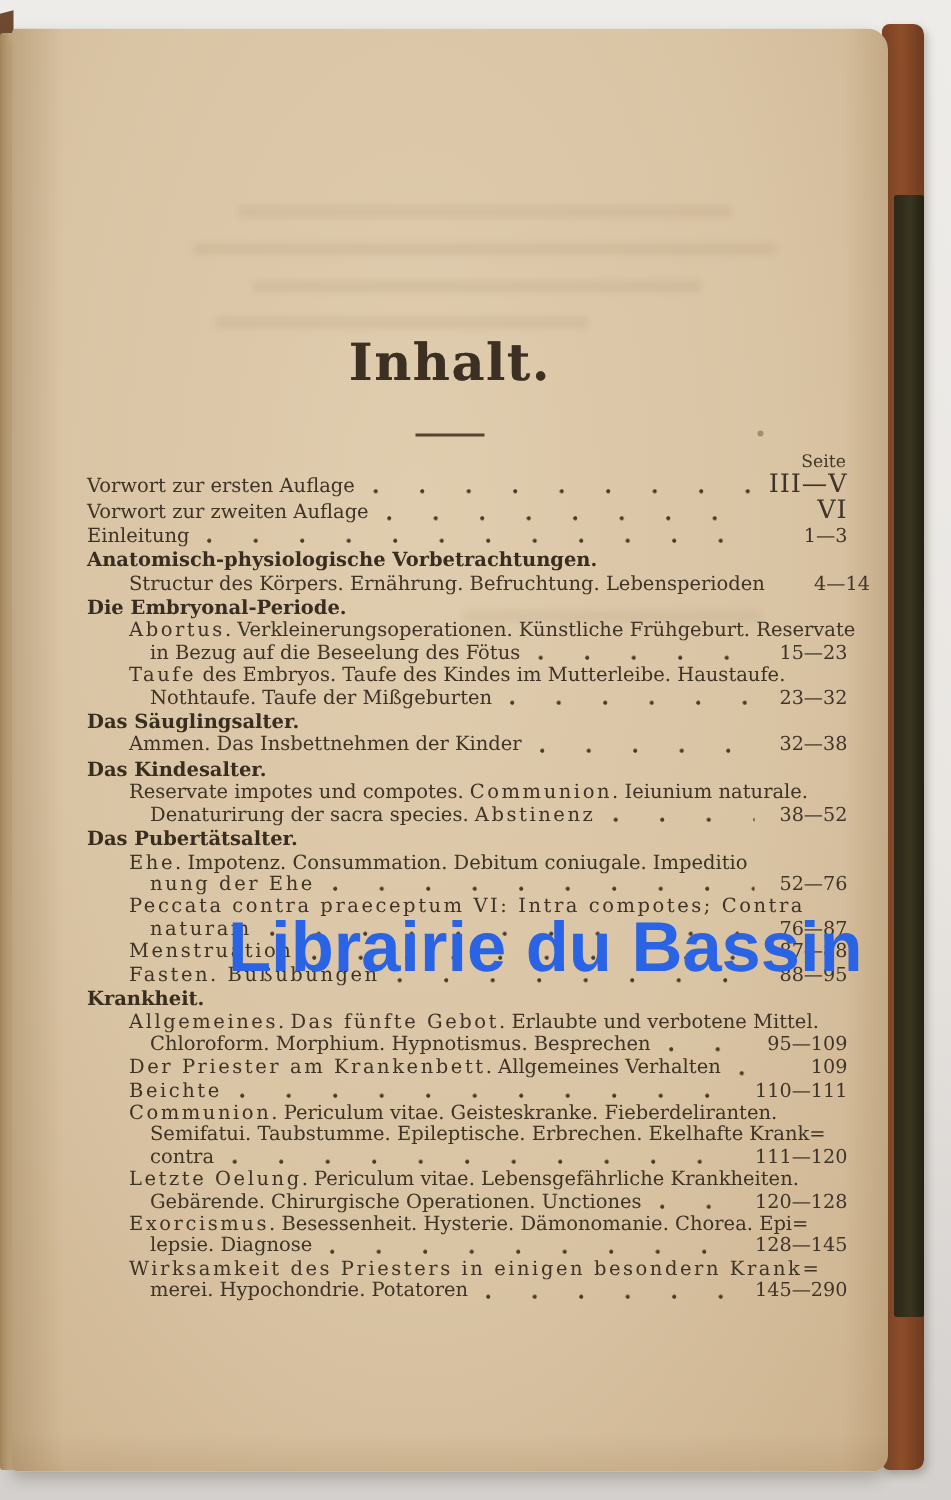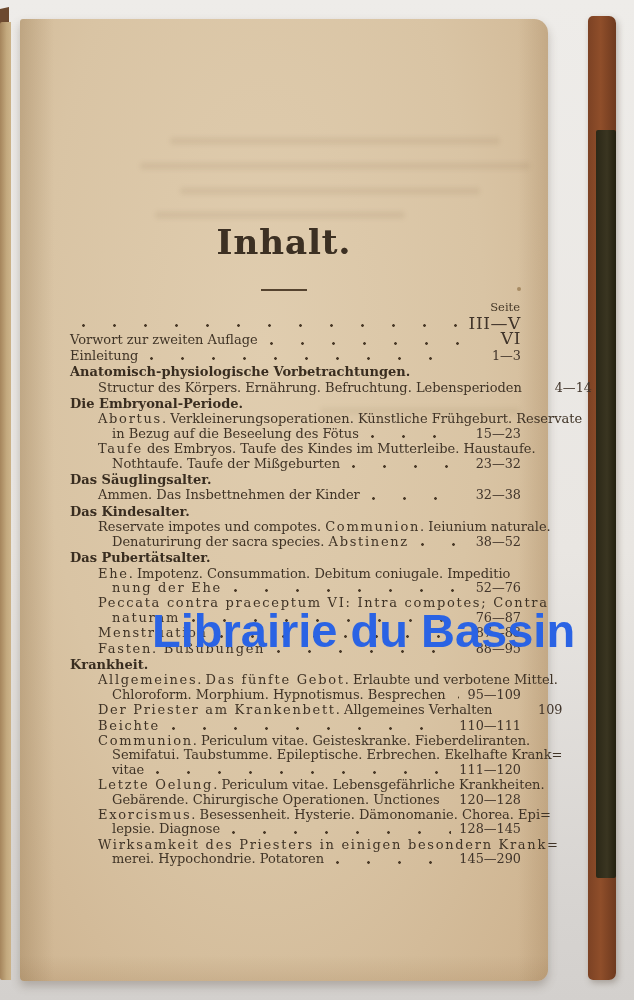--- a/index.html
+++ b/index.html
@@ -29,21 +29,21 @@
     background:linear-gradient(90deg,#a5855c 0%,#c3a97e 60%,#cdb48a 100%);
     border-radius:2px 0 0 2px;
   }
   .corner-sliver{
     position:absolute;left:0;top:8px;width:9px;height:26px;
     background:#6d4a30;transform:skewY(-14deg);border-radius:0 0 3px 1px;
   }
 
   
   .page{
-    position:absolute;left:20px;top:19px;width:528px;height:962px;
+    position:absolute;left:8px;top:19px;width:584px;height:962px;
     background:
       linear-gradient(90deg,rgba(130,100,60,.28) 0,rgba(130,100,60,0) 34px),
       linear-gradient(270deg,rgba(140,105,65,.22) 0,rgba(140,105,65,0) 30px),
       linear-gradient(0deg,rgba(150,115,75,.18) 0,rgba(150,115,75,0) 26px),
       radial-gradient(ellipse at 46% 34%,#e0cdaf 0%,#d9c4a4 55%,#cdb28e 100%);
     border-radius:3px 14px 11px 4px;
     box-shadow:0 5px 10px rgba(85,72,58,.30);
   }
 
   
@@ -113,20 +113,21 @@
     <div class="title-block">
       <div class="title">Inhalt.</div>
       <div class="rule"></div>
     </div>
 
     <div class="seite">Seite</div>
 
     <div class="toc" id="toc">
         <div class="toc-entry indent0">
           <div class="toc-line">
+            <span class="txt"><span>Vorwort zur ersten Auflage</span></span>
             <span class="leader"></span>
             <span class="pg roman">III—V</span>
           </div>
         </div>
         <div class="toc-entry indent0">
           <div class="toc-line">
             <span class="txt"><span>Vorwort zur zweiten Auflage</span></span>
             <span class="leader"></span>
             <span class="pg roman">VI</span>
           </div>
@@ -247,21 +248,21 @@
           </div>
         </div>
         <div class="toc-entry indent1">
           <div class="toc-line">
             <span class="txt"><span class="sperr">Communion</span><span>. Periculum vitae. Geisteskranke. Fieberdeliranten.</span></span>
           </div>
           <div class="toc-line">
             <span class="txt"><span>Semifatui. Taubstumme. Epileptische. Erbrechen. Ekelhafte Krank=</span></span>
           </div>
           <div class="toc-line">
-            <span class="txt"><span>vitae</span></span>
+            <span class="txt"><span>contra</span></span>
             <span class="leader"></span>
             <span class="pg">111—120</span>
           </div>
         </div>
         <div class="toc-entry indent1">
           <div class="toc-line">
             <span class="txt"><span class="sperr">Letzte Oelung</span><span>. Periculum vitae. Lebensgefährliche Krankheiten.</span></span>
           </div>
           <div class="toc-line">
             <span class="txt"><span>Gebärende. Chirurgische Operationen. Unctiones</span></span>

